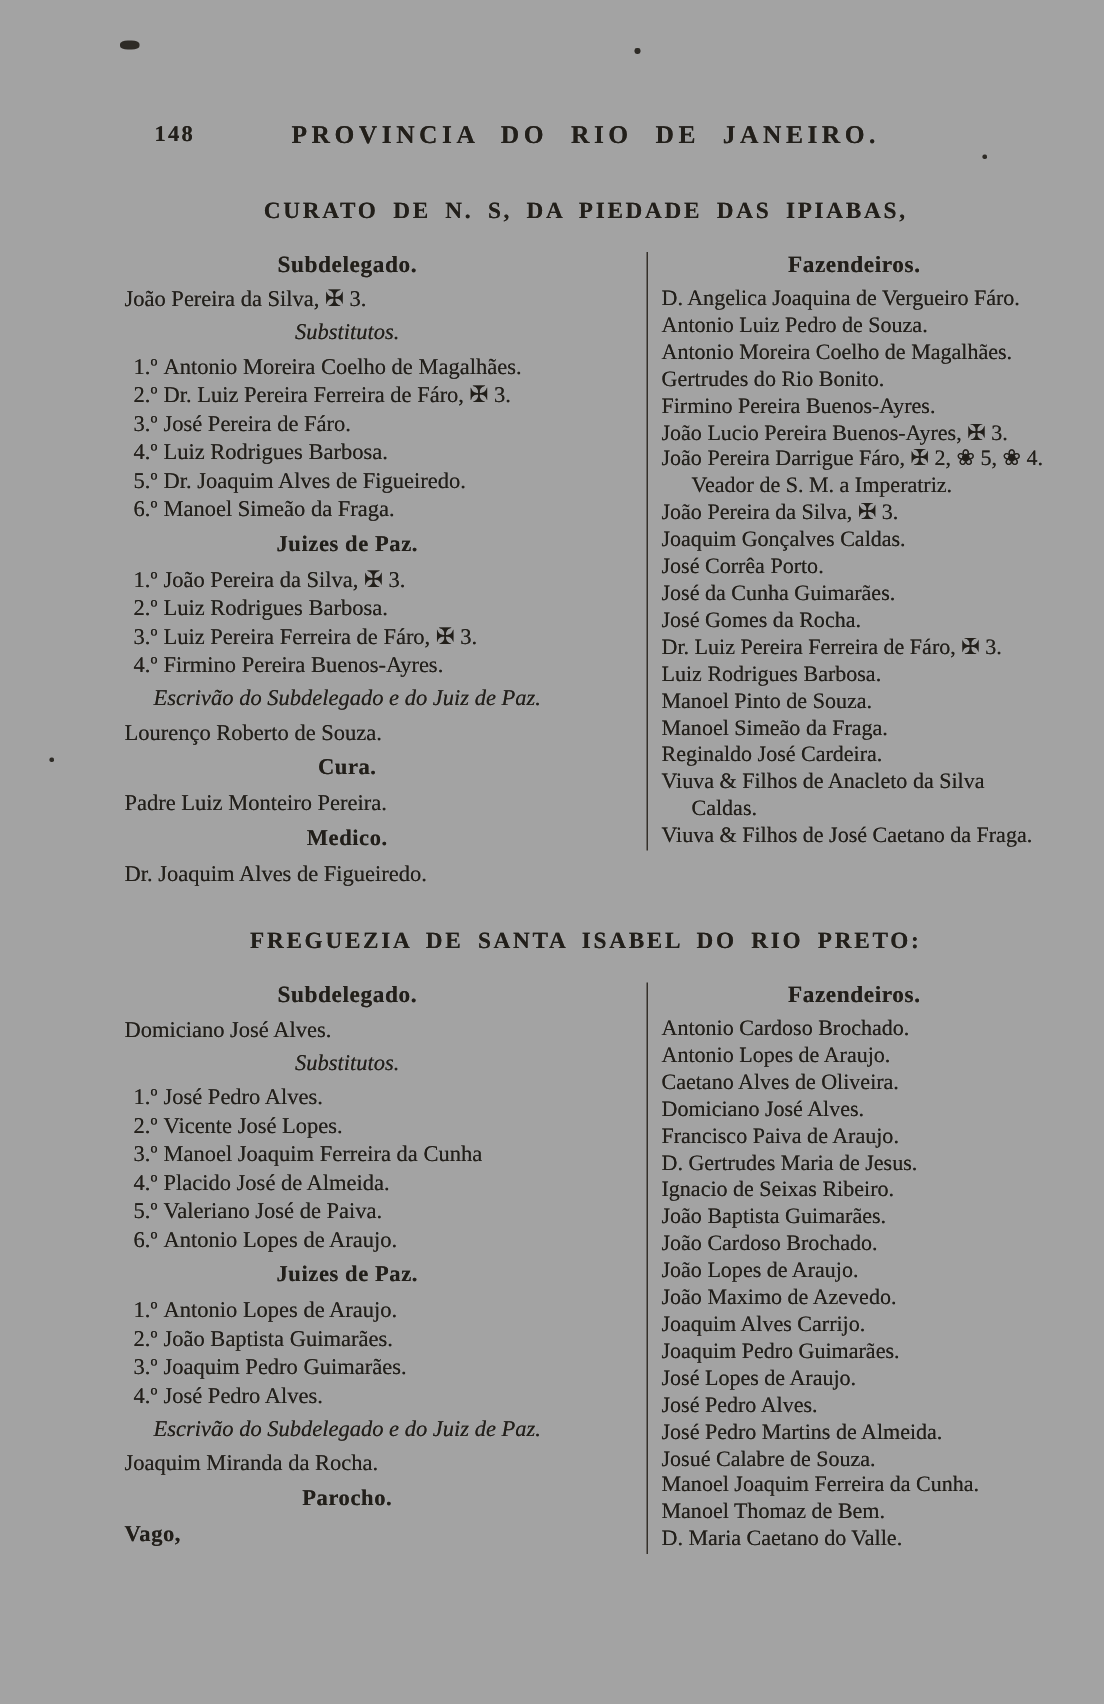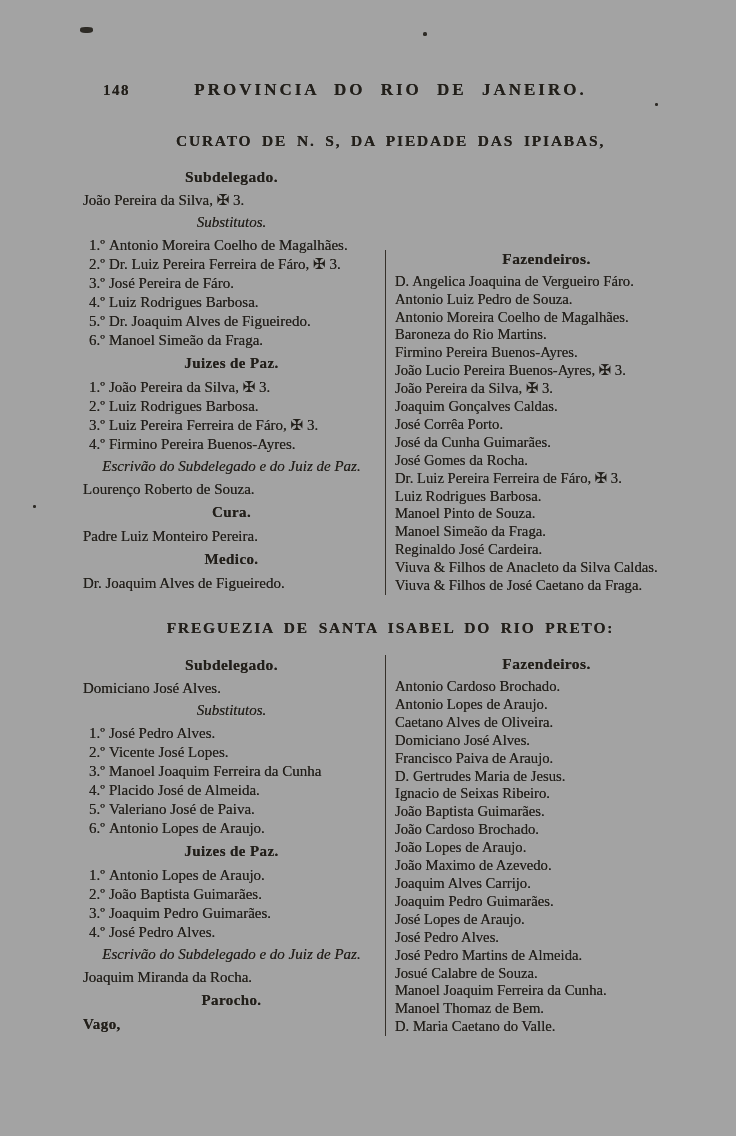--- a/index.html
+++ b/index.html
@@ -11,21 +11,21 @@
     color:#221f1a;
     font-family:"Liberation Serif","DejaVu Serif",serif;
     padding:80px 38px 0 83px;
     text-shadow:0 0 .35px rgba(30,25,20,.75);
   }
   .header { position:relative; height:24px; margin-bottom:28px; }
   .pageno { position:absolute; left:20px; top:2px; font-weight:700; font-size:15px; letter-spacing:1.5px; }
   .running { text-align:center; font-weight:700; font-size:17px; letter-spacing:3px; word-spacing:8px; }
   .section-title { text-align:center; font-weight:700; font-size:15.5px; letter-spacing:1.8px; word-spacing:4px; margin-bottom:18px; }
   .section + .section { margin-top:24px; }
-  .cols { display:flex; align-items:flex-end; }
+  .cols { display:flex; align-items:flex-start;gap:46px; }
   .colL { flex:none; width:302px; padding-right:5px; }
   .colR { flex:1; border-left:1.5px solid #35302a; padding-left:9px; }
   .colhead { text-align:center; font-weight:700; font-size:15.5px; margin-bottom:5px; letter-spacing:.4px; }
   .blk { font-size:15px; line-height:19px; }
   .b-person { margin:2px 0; }
   .b-boldleft { font-weight:700; margin:2px 0; letter-spacing:.4px; }
   .b-italic { font-style:italic; text-align:center; margin:3px 0 4px; }
   .b-bold { font-weight:700; text-align:center; margin:4px 0 5px; letter-spacing:.4px; }
   .b-num { padding-left:30px; text-indent:-30px; }
   .marker { display:none; }
@@ -101,26 +101,27 @@
         <div class="colhead">Fazendeiros.</div>
         <div>
 
             <div class="fz">D. Angelica Joaquina de Vergueiro Fáro.</div>
 
 
             <div class="fz">Antonio Luiz Pedro de Souza.</div>
 
             <div class="fz">Antonio Moreira Coelho de Magalhães.</div>
 
-            <div class="fz">Baroneza do Rio Martins.</div>
+            <div class="fz">Gertrudes do Rio Bonito.</div>
 
             <div class="fz">Firmino Pereira Buenos-Ayres.</div>
 
             <div class="fz">João Lucio Pereira Buenos-Ayres, ✠ 3.</div>
 
+            <div class="fz">João Pereira Darrigue Fáro, ✠ 2, ❀ 5, ❀ 4. Veador de S. M. a Imperatriz.</div>
 
             <div class="fz">João Pereira da Silva, ✠ 3.</div>
 
             <div class="fz">Joaquim Gonçalves Caldas.</div>
 
             <div class="fz">José Corrêa Porto.</div>
 
             <div class="fz">José da Cunha Guimarães.</div>
 
             <div class="fz">José Gomes da Rocha.</div>

